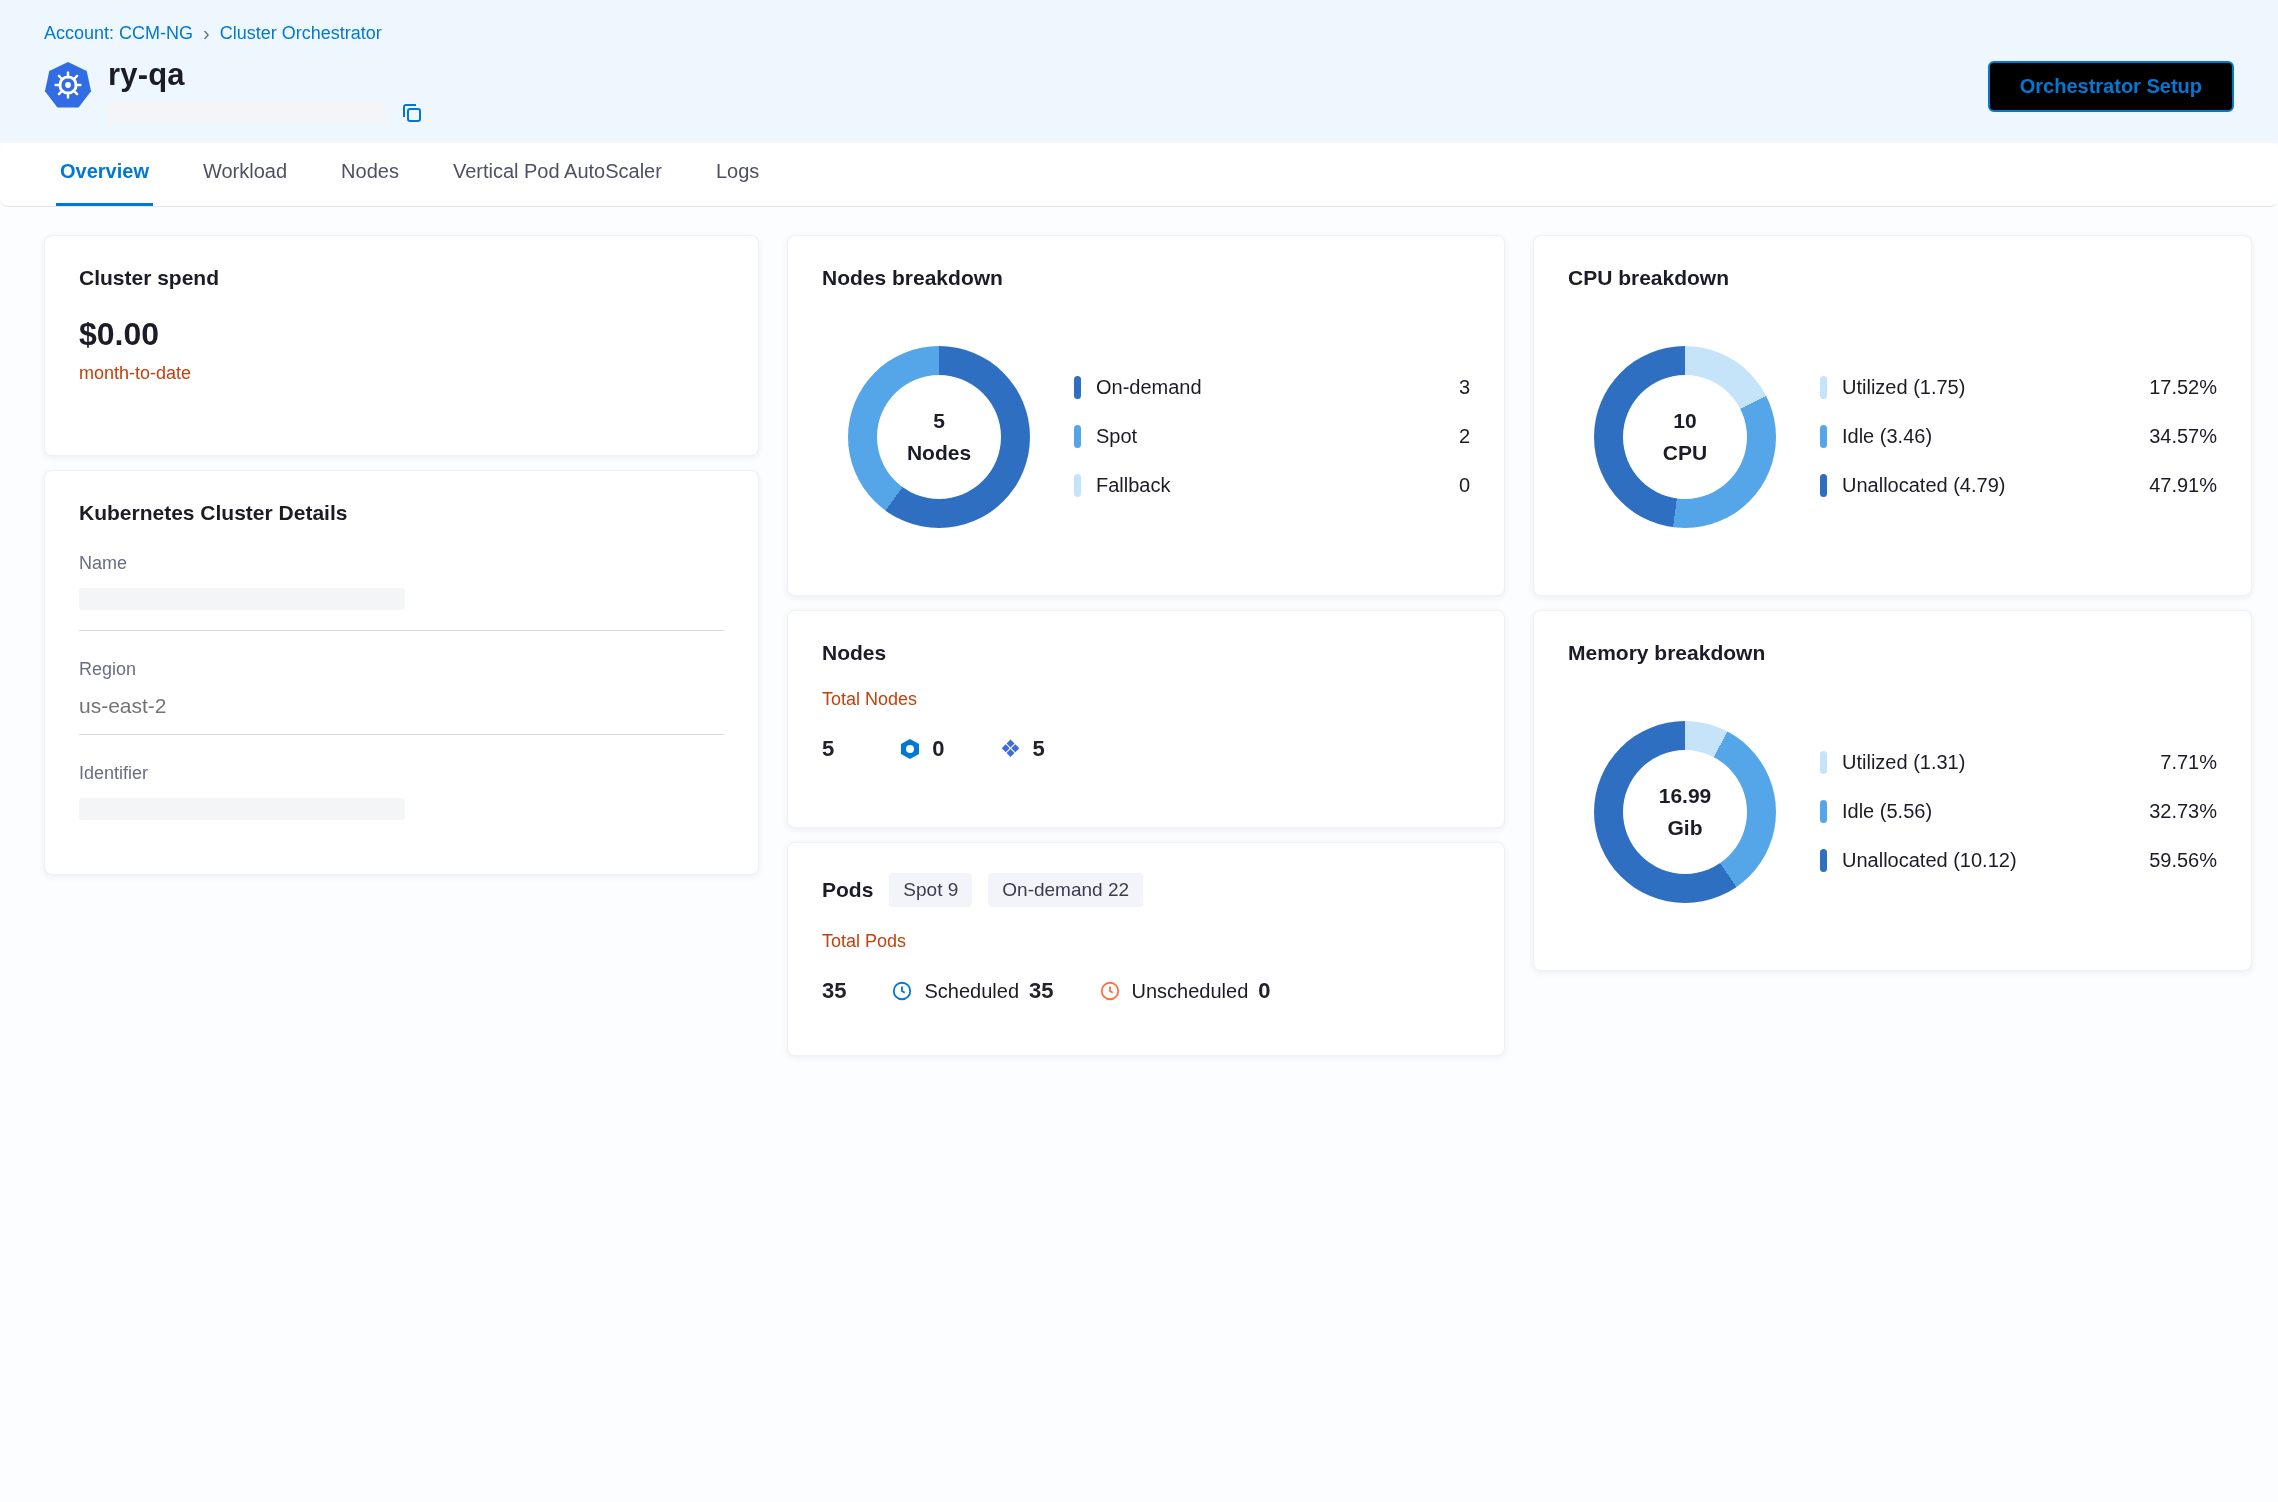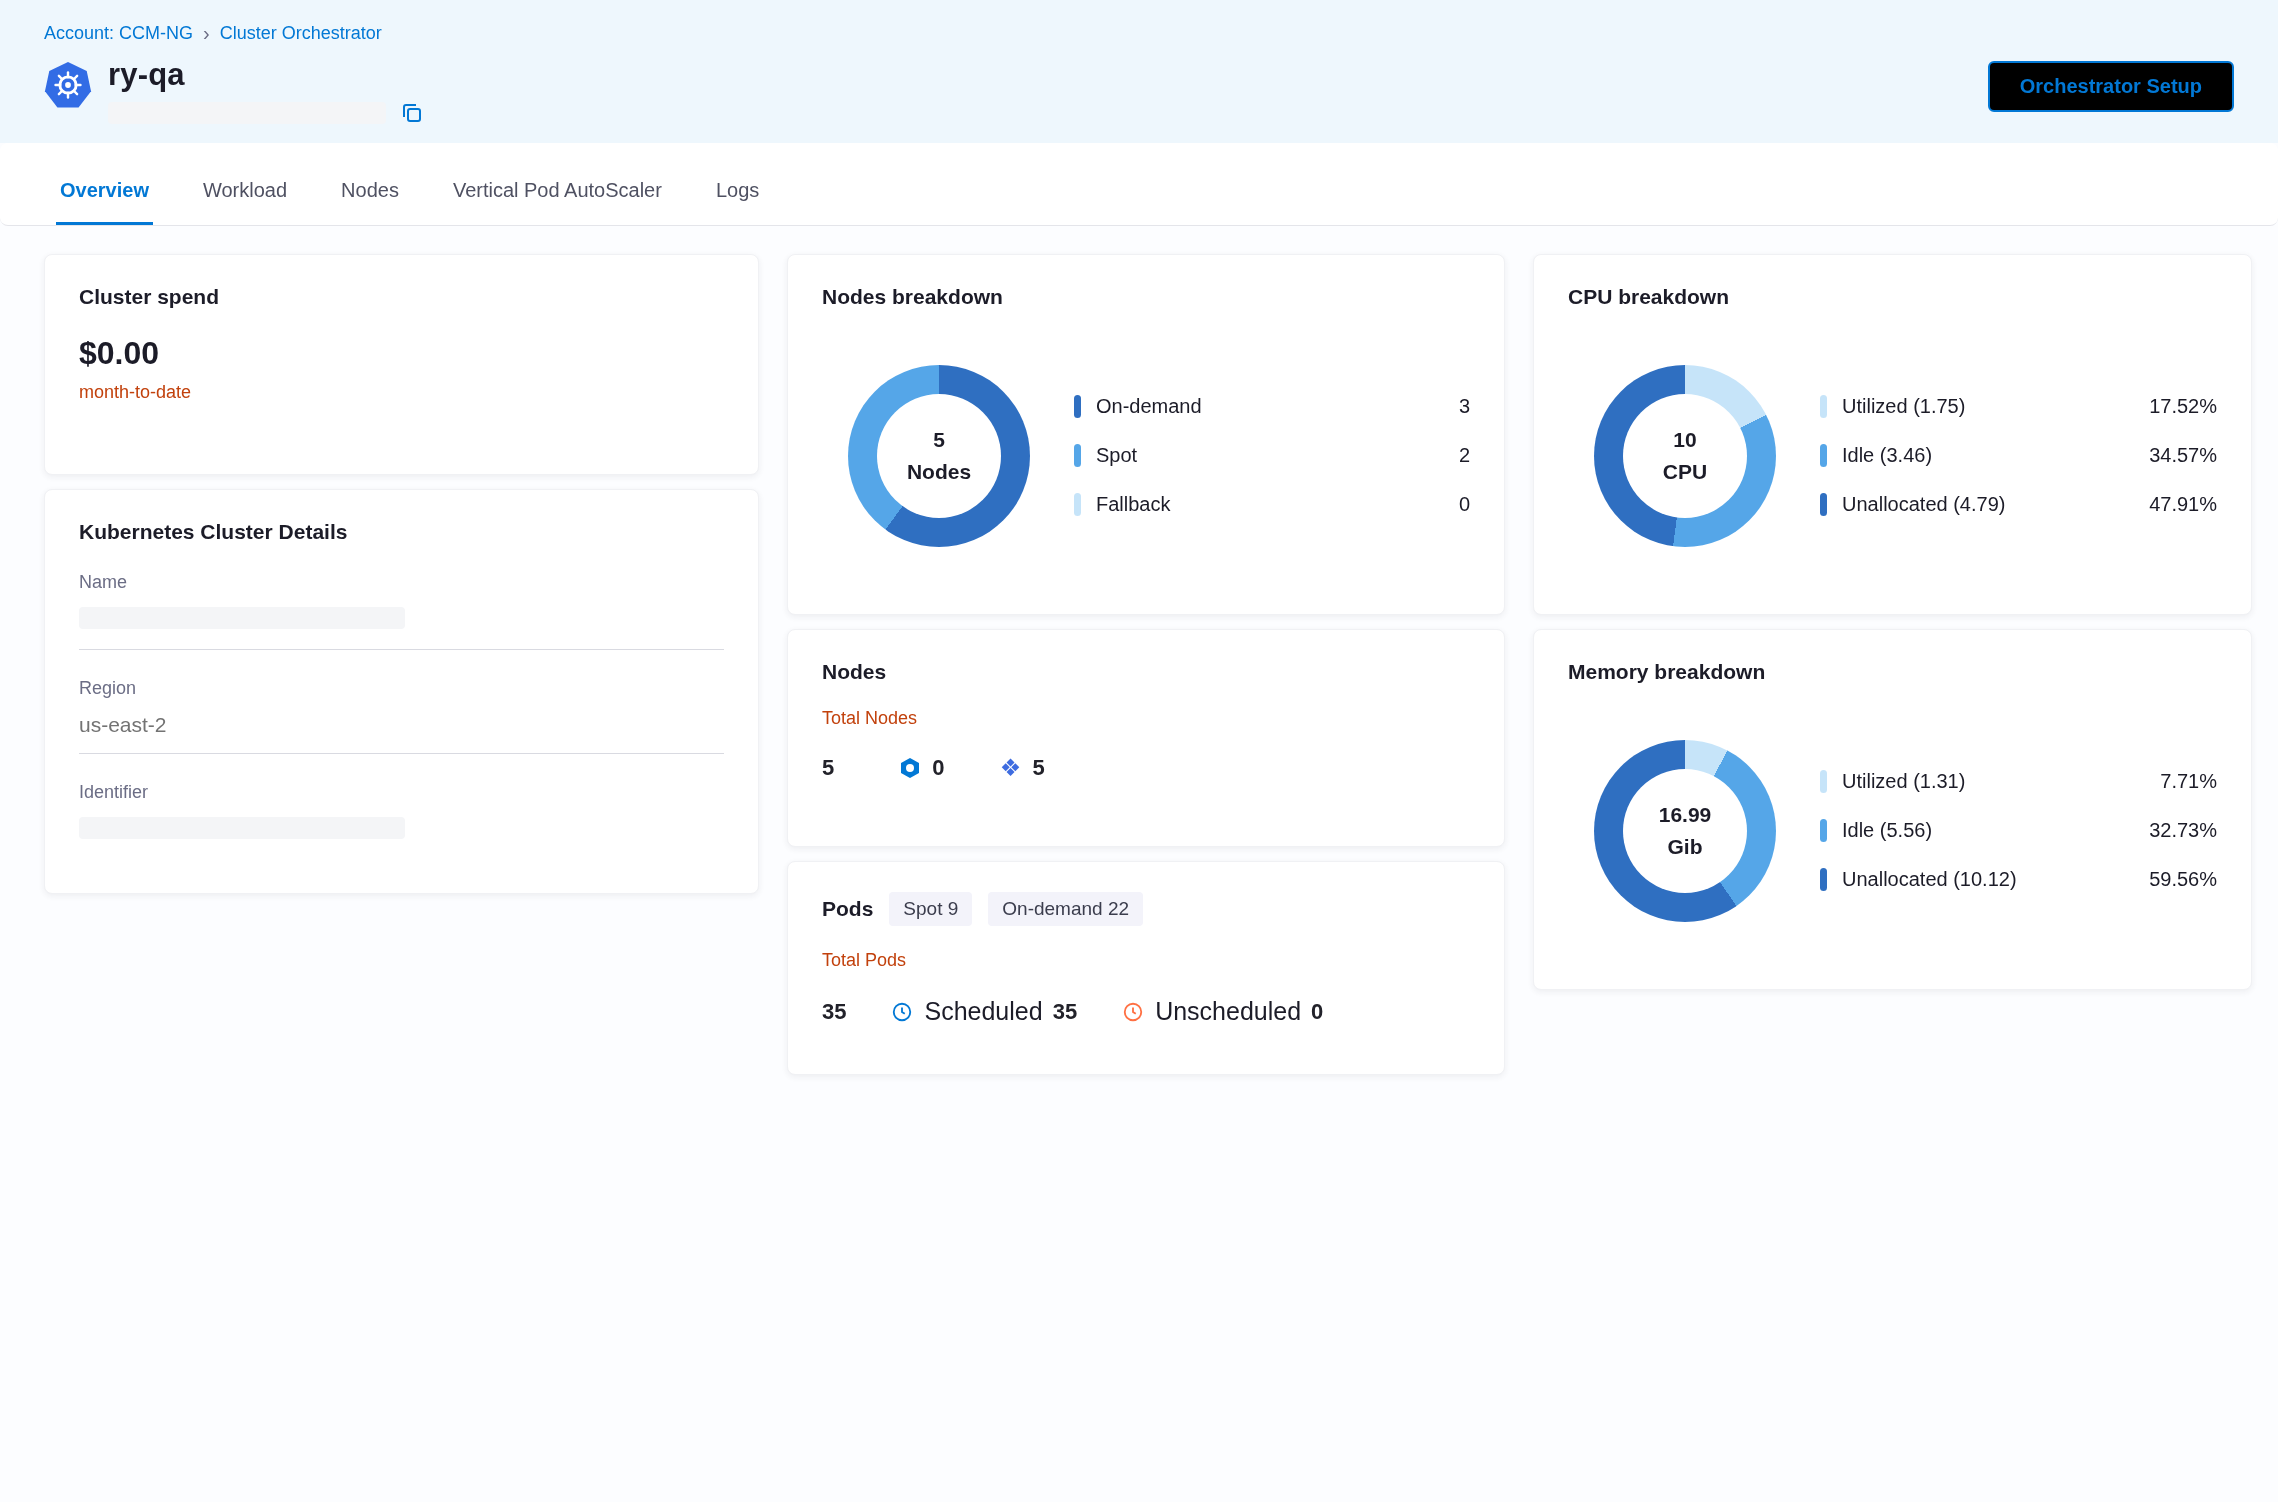--- a/index.html
+++ b/index.html
@@ -19,21 +19,21 @@
   .subtitle-row { display:flex; align-items:center; gap:14px; margin-top:8px; }
   .redacted { display:inline-block; background:#f4f5f7; border-radius:4px; }
   .redacted.id { width:278px; height:22px; }
   .copy-icon { width:24px; height:24px; cursor:pointer; }
   .setup-btn {
     margin-left:auto; background:#000000; border:2px solid #0278d5; color:#0278d5;
     font-weight:700; font-size:20px; padding:12px 30px; border-radius:6px;
     cursor:pointer; font-family:inherit; margin-top:4px;
   }
   
-  .tabs { background:#fff; display:flex; align-items:flex-end; padding:0 56px; border-bottom:1px solid #e4e5ea; height:83px; gap:46px;border-radius:8px; }
+  .tabs { background:#fff; display:flex; align-items:flex-end; padding:0 56px; border-bottom:1px solid #e4e5ea; height:64px; gap:46px;border-radius:8px; }
   .tab { font-size:20px; color:#4f5162; padding:22px 4px 20px 4px; border-bottom:3px solid transparent; cursor:pointer; }
   .tab.active { color:#0278d5; font-weight:700; border-bottom-color:#0278d5; }
   
   .main { padding:28px 44px; display:grid; grid-template-columns:715px 718px 719px; gap:28px; align-items:start; }
   .col { display:flex; flex-direction:column; gap:14px; }
   .card {
     background:#fff; border:1px solid #f0f1f4; border-radius:8px;
     box-shadow:0 2px 6px rgba(40,41,61,.07); padding:30px 34px;
   }
   .card-title { font-size:21px; font-weight:700; color:#1c1c28; }
@@ -62,21 +62,21 @@
   .marker { width:7px; height:23px; border-radius:4px; margin-right:15px; flex:0 0 auto; }
   .legend-value { margin-left:auto; }
   
   .card.nodes { min-height:218px; }
   .stat-label { margin-top:24px; }
   .stat-row { display:flex; align-items:center; margin-top:26px; font-size:22px; font-weight:700; }
   .stat-group { display:flex; align-items:center; gap:10px; }
   .gap-60 { margin-left:64px; } .gap-50 { margin-left:54px; } .gap-40 { margin-left:44px; }
   .mini-icon { width:24px; height:24px; display:inline-flex; align-items:center; justify-content:center; }
   .diamond-glyph { font-size:24px; color:#3e6ce0; line-height:1; }
-  .sched-label { font-weight:400; font-size:25px; color:#1c1c28; }
+  .sched-label { font-weight:400; font-size:20px; color:#1c1c28; }
   
   .card.pods { min-height:214px; }
   .pods-title-row { display:flex; align-items:center; gap:16px; }
   .badge { background:#f3f3fa; color:#3b3d4d; font-size:19px; padding:6px 14px; border-radius:4px; }
 </style>
 </head>
 <body>
 
 <div class="header">
   <div class="breadcrumb">

